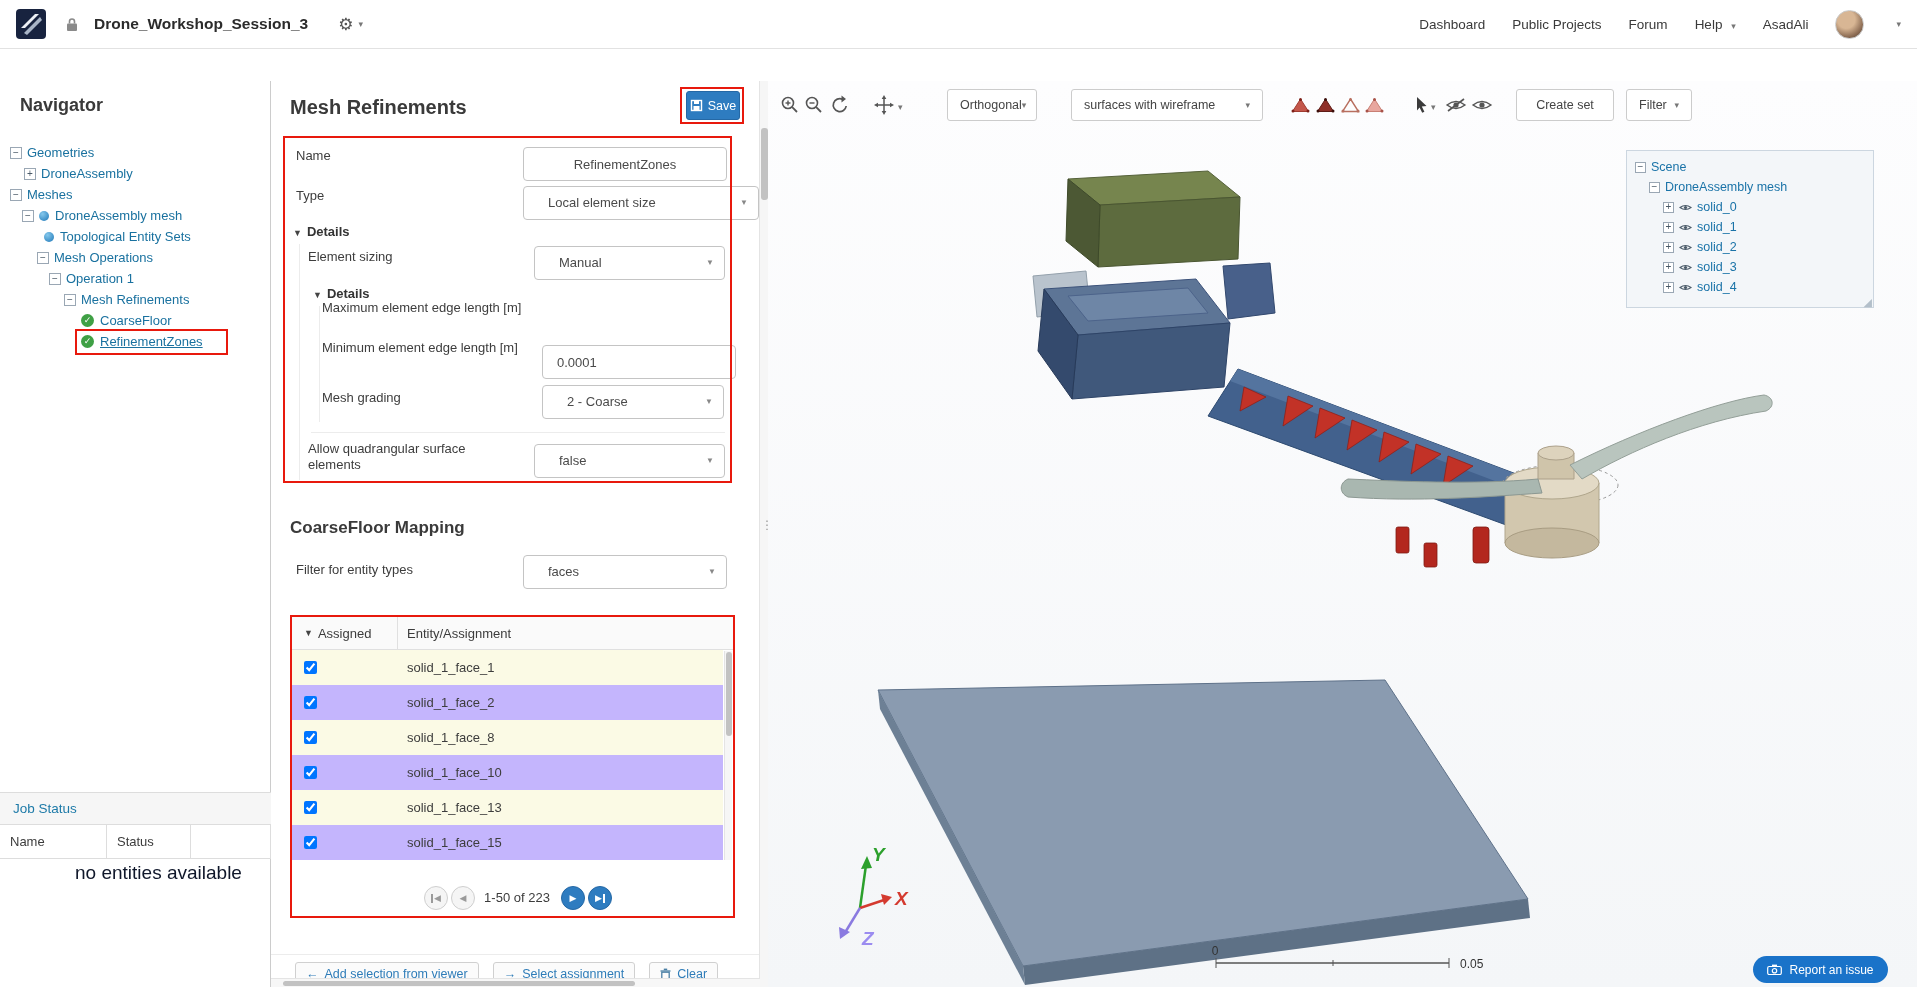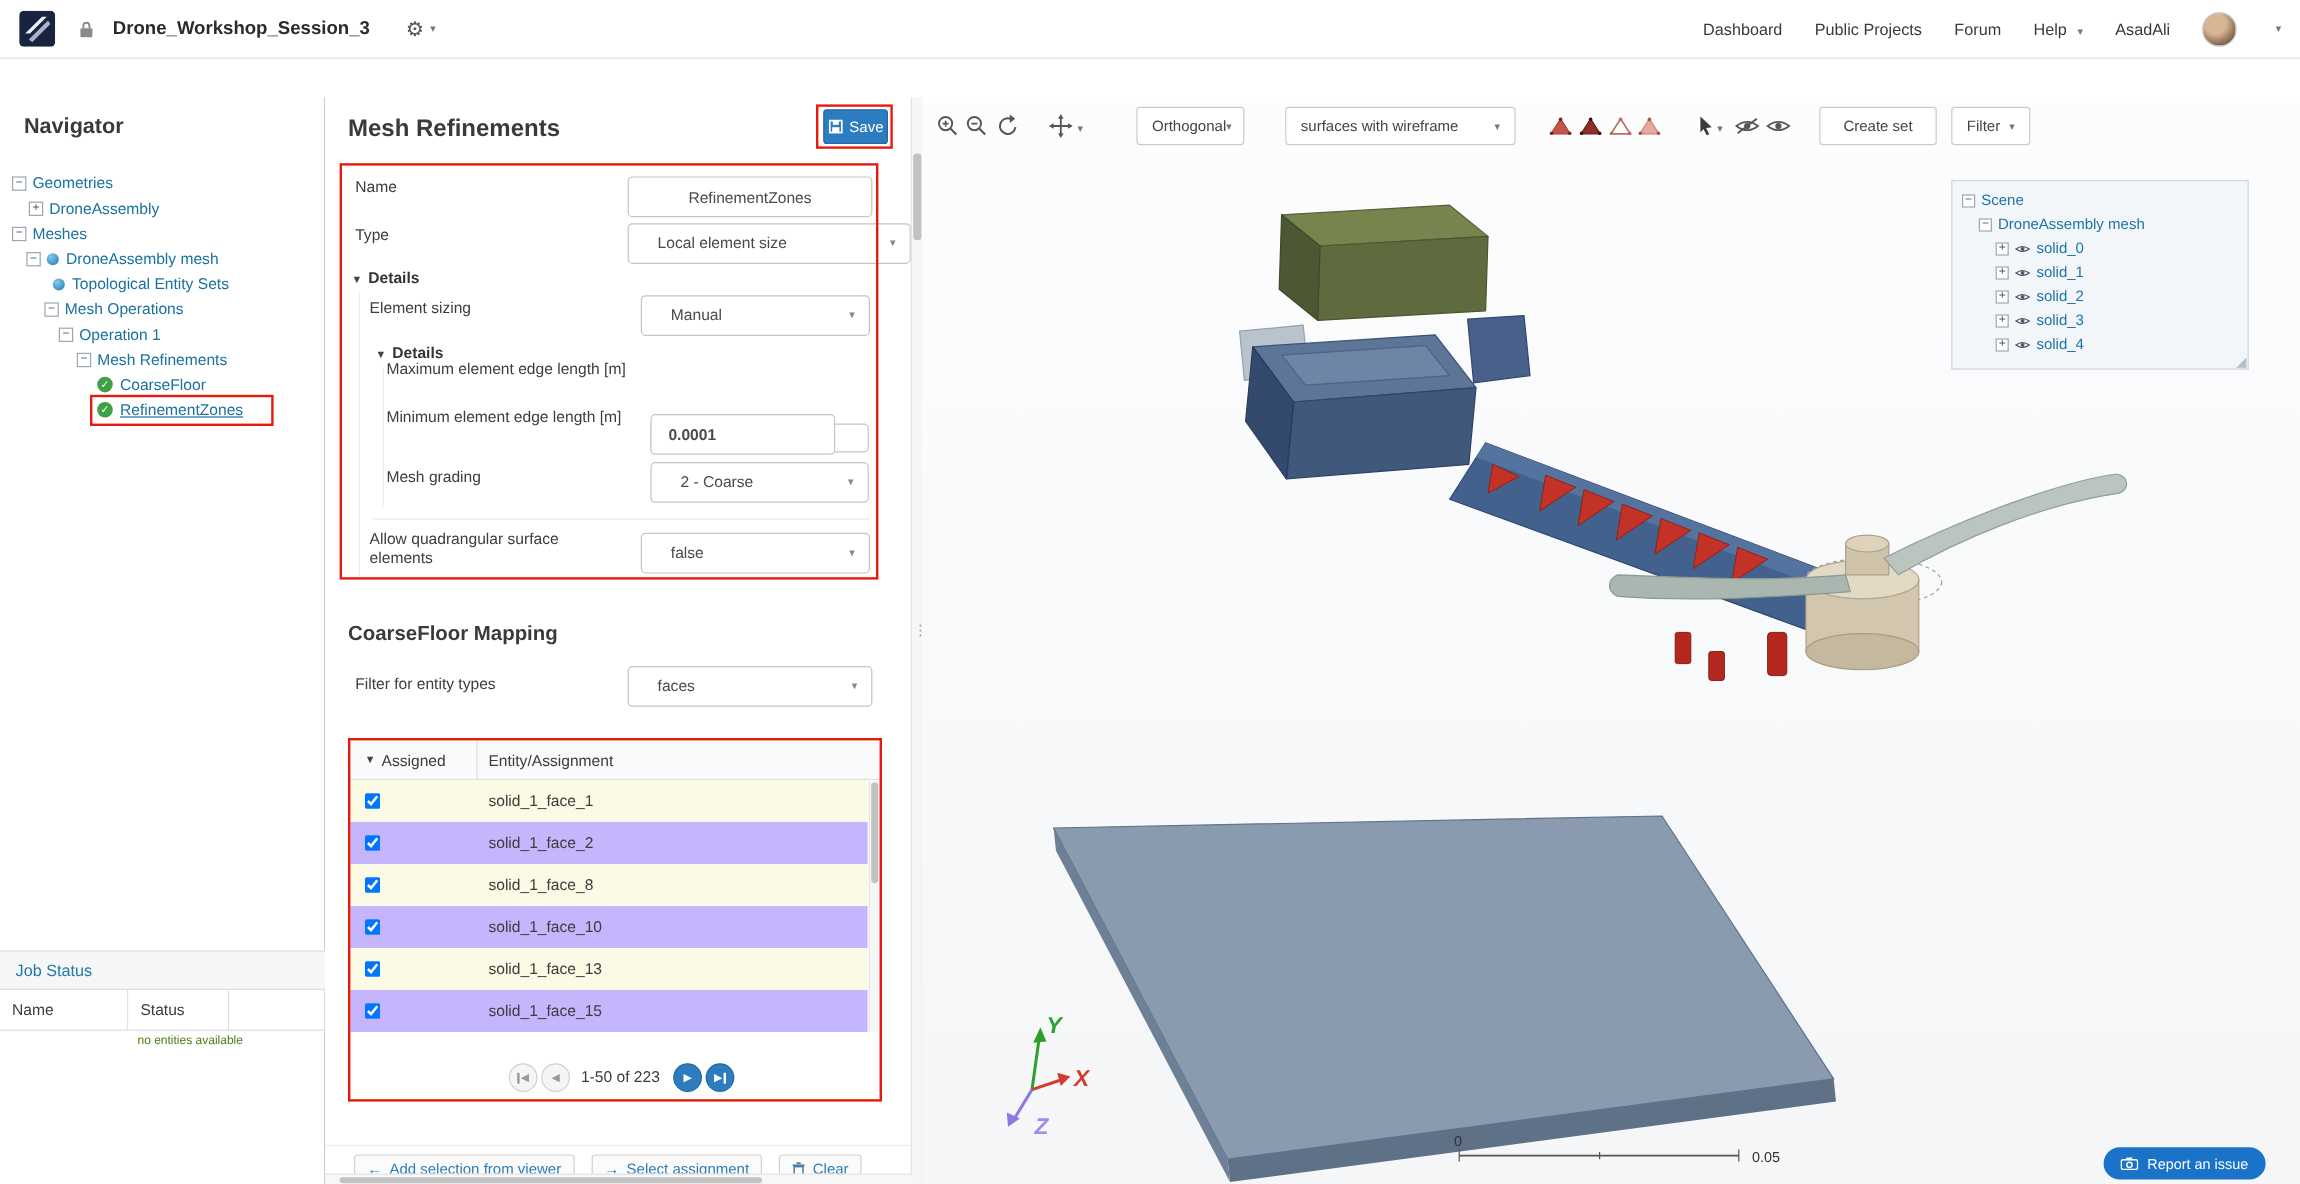--- a/index.html
+++ b/index.html
@@ -28,21 +28,21 @@
 #nav-title{position:absolute;left:20px;top:95px;font-size:18px;color:#3a3a3a;font-weight:bold}
 .titem{position:absolute;height:21px;display:flex;align-items:center;font-size:13px;color:#19719f;white-space:nowrap;cursor:pointer}
 .tbox{display:inline-flex;width:12px;height:12px;border:1px solid #9aa7b4;background:#fff;color:#4a5a68;font-size:10px;line-height:10px;align-items:center;justify-content:center;margin-right:5px;flex:none}
 .sphere{width:10px;height:10px;border-radius:50%;background:radial-gradient(circle at 35% 30%,#85c8ec,#1f78b8);margin-right:6px;flex:none}
 .chk-ic{width:13px;height:13px;border-radius:50%;background:#3fa045;color:#fff;font-size:9px;line-height:13px;text-align:center;margin-right:6px;flex:none}
 .titem.selected .tlabel{text-decoration:underline}
 
 
 #jobstatus-bar{position:absolute;left:0;top:792px;width:271px;height:33px;background:#f6f6f6;border-top:1px solid #ddd;border-bottom:1px solid #ddd;display:flex;align-items:center;padding-left:13px;font-size:13.5px;color:#1d7aa8}
 .js-cell{position:absolute;height:34px;border-right:1px solid #ddd;border-bottom:1px solid #ddd;display:flex;align-items:center;padding-left:10px;font-size:13px;color:#3c3c3c;background:#fff}
-#js-empty{position:absolute;left:0;top:862px;width:317px;text-align:center;font-size:10px;color:#4d7c0f}
+#js-empty{position:absolute;left:0;top:862px;width:317px;text-align:center;font-size:19px;color:#0f172a}
 
 
 #panel-bg{position:absolute;left:271px;top:81px;width:497px;height:906px;background:#fff;border-right:1px solid #ccc}
 #panel-title{position:absolute;left:290px;top:96px;font-size:20px;font-weight:bold;color:#3a3a3a}
 #save-btn{position:absolute;left:686px;top:91px;width:54px;height:29px;background:#2e7cc0;border:1px solid #2568a5;border-radius:3px;color:#fff;font-size:12.5px;display:flex;align-items:center;justify-content:center;gap:5px;cursor:pointer}
 .lbl{position:absolute;font-size:13px;color:#3d3d3d;line-height:1.25}
 .lbl-b{font-weight:bold;color:#333}
 .tri{font-size:9px;color:#444;margin-right:5px}
 .inp{position:absolute;border:1px solid #c4c4c4;border-radius:4px;font-size:13px;color:#4a4a4a;background:#fff;font-family:inherit;padding:0 14px;outline:none}
 .seld{position:absolute;border:1px solid #c4c4c4;border-radius:4px;background:#fff;font-size:13px;color:#4a4a4a;line-height:32px;padding-left:24px;cursor:pointer}
@@ -209,21 +209,21 @@
     <span>Manual</span><span class="car">▼</span>
   </div>
 
   <div class="lbl lbl-b" style="left:313px;top:286px"><span class="tri">▼</span><span>Details</span></div>
   <div class="vguide" style="left:319px;top:306px;height:116px"></div>
 
   <div class="lbl" style="left:322px;top:300px;width:205px">Maximum element edge length [m]</div>
   <input class="inp" style="left: 542px; top: 305px; width: 182px; height: 24px; margin-top: 48px;" value="0.0003">
 
   <div class="lbl" style="left:322px;top:340px;width:205px">Minimum element edge length [m]</div>
-  <input class="inp" style="left: 542px; top: 345px; width: 154px; height: 34px; font-weight: bold;" value="0.0001">
+  <input class="inp" style="left: 542px; top: 345px; width: 194px; height: 34px;" value="0.0001">
 
   <div class="lbl" style="left:322px;top:390px">Mesh grading</div>
   <div class="seld" style="left:542px;top:385px;width:182px;height:34px">
     <span>2 - Coarse</span><span class="car">▼</span>
   </div>
 
   <div class="hguide" style="left:311px;top:432px;width:414px"></div>
 
   <div class="lbl" style="left:308px;top:441px;width:210px">Allow quadrangular surface elements</div>
   <div class="seld" style="left:534px;top:444px;width:191px;height:34px">

